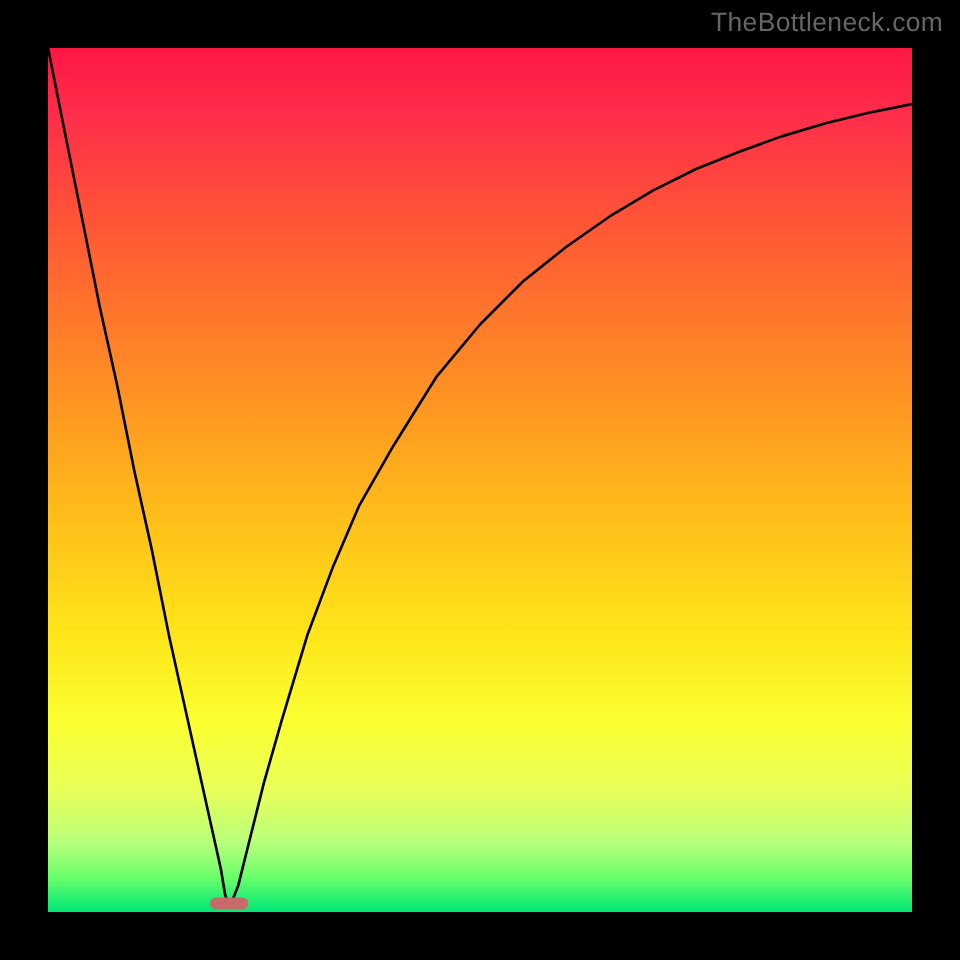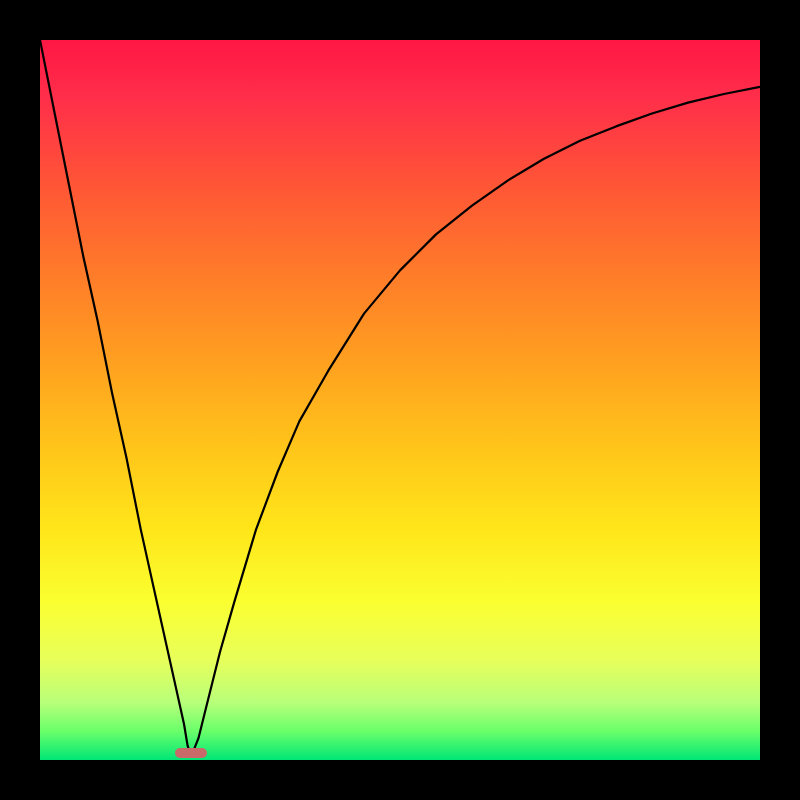--- a/index.html
+++ b/index.html
@@ -63,20 +63,21 @@
     bottom: 2px;
     height: 10px;
     border-radius: 5px;
     background: #c86a6a;
   }
 </style>
 </head>
 <body>
 
 <div class="frame">
+  <div class="watermark">TheBottleneck.com</div>
 
   <div class="plot-area">
     <div class="gradient-bg"></div>
     <svg class="curve-svg" id="curve-svg" viewBox="0 0 720 720" preserveAspectRatio="none">
         <path d="M0.00 0.00 L14.40 72.00 L28.80 144.00 L43.20 216.00 L57.60 280.80 L72.00 352.80 L86.40 417.60 L100.80 489.60 L115.20 554.40 L129.60 619.20 L144.00 684.00 L147.60 705.60 L151.20 716.40 L158.40 698.40 L165.60 669.60 L172.80 640.80 L180.00 612.00 L194.40 561.60 L216.00 489.60 L237.60 432.00 L259.20 381.60 L288.00 331.20 L324.00 273.60 L360.00 230.40 L396.00 194.40 L432.00 165.60 L468.00 140.40 L504.00 118.80 L540.00 100.80 L576.00 86.40 L612.00 73.44 L648.00 62.64 L684.00 54.00 L720.00 46.80" fill="none" stroke="#000000" stroke-width="2.2" stroke-linejoin="round" stroke-linecap="round"></path>
       </svg>
     <div class="min-marker" id="min-marker" style="width: 32.4px; left: 135px; background: rgb(200, 106, 106);"></div>
   </div>
 </div>
 

